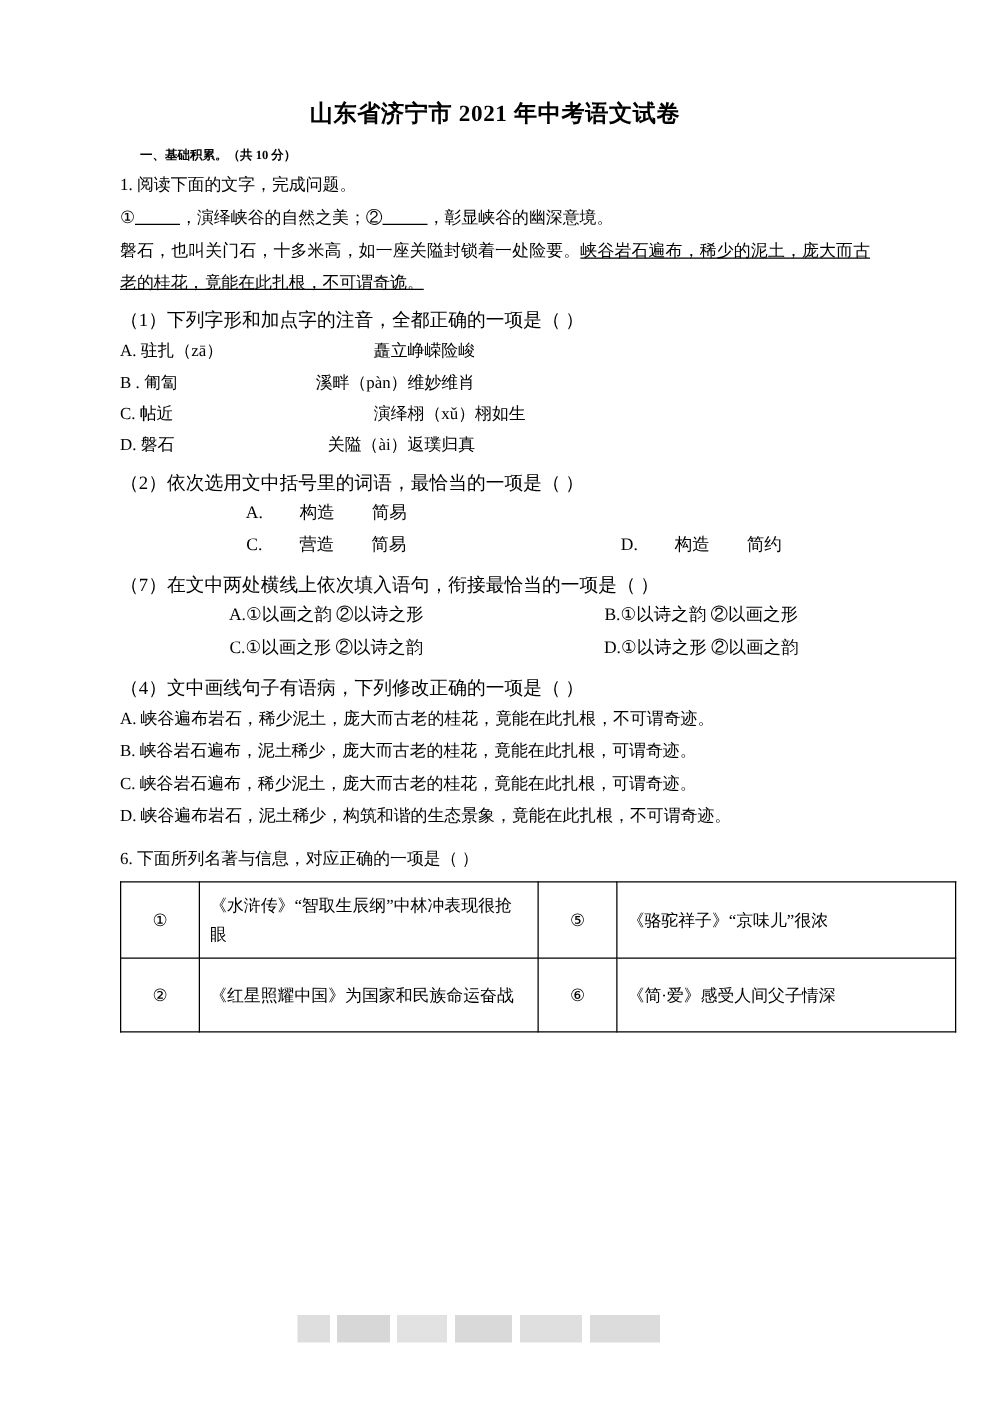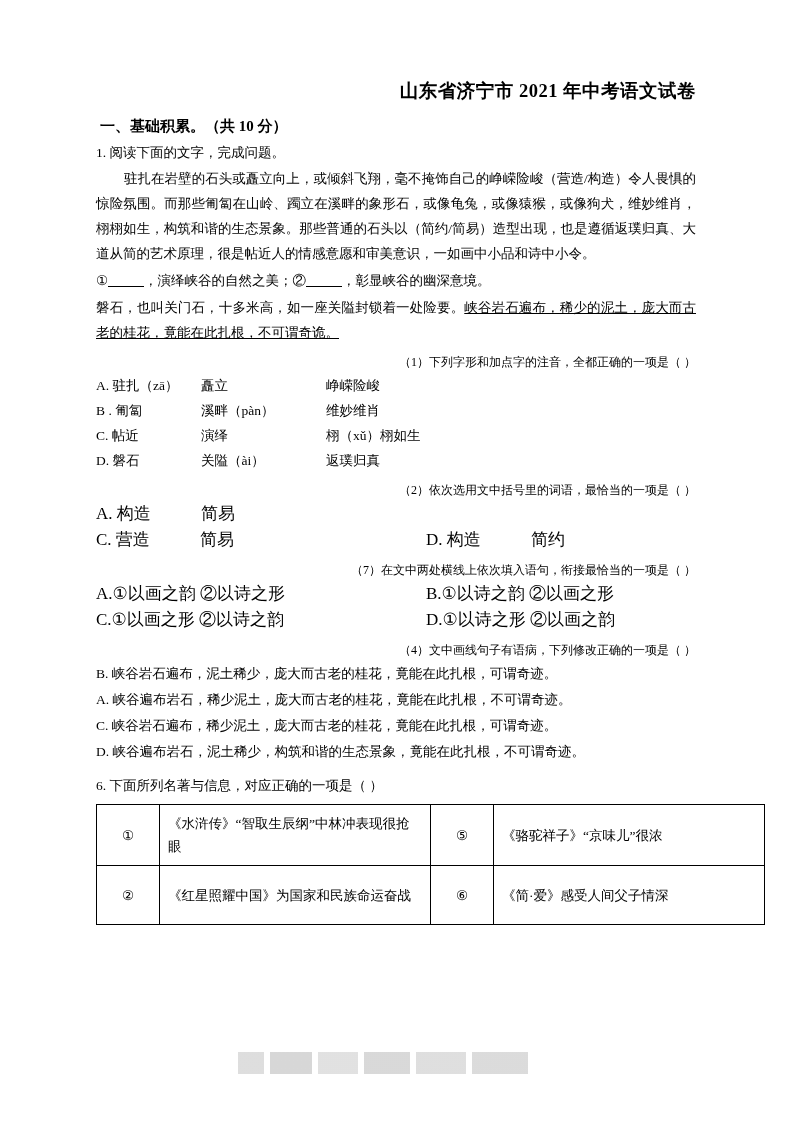--- a/index.html
+++ b/index.html
@@ -24,65 +24,65 @@
   }
   .content {
     position: absolute;
     left: 96px;
     top: 78px;
     width: 600px;
   }
   h1.doc-title {
     font-size: 18.5px;
     font-weight: bold;
-    text-align: right;
+    text-align: center;
     margin: 0 0 14px 0;
     letter-spacing: 0.5px;
     font-family: "Liberation Serif", "DejaVu Serif", serif;
   }
   .section-head {
-    font-size: 15px;
+    font-size: 10px;
     font-weight: bold;
-    margin: 10px 0 8px 4px;
+    margin: 10px 0 8px 16px;
   }
   .q-num {
     font-size: 13.5px;
     margin: 6px 0 4px 0;
   }
   .para {
     font-size: 13.5px;
     line-height: 25px;
     text-align: justify;
     text-justify: inter-ideograph;
     margin: 2px 0 2px 0;
   }
   .indent {
     text-indent: 28px;
   }
   .u {
     text-decoration: underline;
   }
   .sub-q {
-    font-size: 12px;
+    font-size: 15px;
     margin: 9px 0 2px 0;
-    text-align: right;
   }
   .opt-row {
     font-size: 13.5px;
     line-height: 25px;
     display: flex;
     margin: 0;
   }
   .opt-row .c1 { width: 105px; flex: 0 0 105px; }
-  .opt-row .c2 { width: 125px; flex: 0 0 125px; }
+  .opt-row .c2 { width: 125px; flex: 0 0 125px; text-align: right; }
   .opt-row .c3 { flex: 1 1 auto; }
   .opt-two {
-    font-size: 17px;
+    font-size: 14px;
     line-height: 26px;
     display: flex;
+    text-align: center;
   }
   .opt-two .h1 { width: 330px; flex: 0 0 330px; }
   .opt-two .h2 { flex: 1 1 auto; }
   .opt-two .s1 { display: inline-block; width: 80px; }
   .opt-full {
     font-size: 13.5px;
     line-height: 26px;
     margin: 0;
   }
   .fill-blank {
@@ -138,21 +138,20 @@
 
 <div class="page">
   <div class="content">
 
     <h1 class="doc-title">山东省济宁市 2021 年中考语文试卷</h1>
 
     <div class="section-head">一、基础积累。（共 10 分）</div>
 
     <div class="q-num">1. 阅读下面的文字，完成问题。</div>
 
-    <div class="para indent">驻扎在岩壁的石头或矗立向上，或倾斜飞翔，毫不掩饰自己的峥嵘险峻（营造/构造）令人畏惧的惊险氛围。而那些匍匐在山岭、躅立在溪畔的象形石，或像龟兔，或像猿猴，或像狗犬，维妙维肖，栩栩如生，构筑和谐的生态景象。那些普通的石头以（简约/简易）造型出现，也是遵循返璞归真、大道从简的艺术原理，很是帖近人的情感意愿和审美意识，一如画中小品和诗中小令。</div>
 
     <div class="para">
       <span>①</span><span class="fill-blank"></span><span>，演绎峡谷的自然之美；②</span><span class="fill-blank"></span><span>，彰显峡谷的幽深意境。</span>
     </div>
 
     <div class="para">
       <span>磐石，也叫关门石，十多米高，如一座关隘封锁着一处险要。</span><span class="u">峡谷岩石遍布，稀少的泥土，庞大而古老的桂花，竟能在此扎根，不可谓奇诡。</span>
     </div>
 
     <div class="sub-q">（1）下列字形和加点字的注音，全都正确的一项是（      ）</div>
@@ -214,22 +213,22 @@
     <div class="opt-two">
       <span class="h1">A.①以画之韵        ②以诗之形</span>
       <span class="h2">B.①以诗之韵        ②以画之形</span>
     </div>
     <div class="opt-two">
       <span class="h1">C.①以画之形        ②以诗之韵</span>
       <span class="h2">D.①以诗之形        ②以画之韵</span>
     </div>
 
     <div class="sub-q">（4）文中画线句子有语病，下列修改正确的一项是（      ）</div>
+    <div class="opt-full">A. 峡谷遍布岩石，稀少泥土，庞大而古老的桂花，竟能在此扎根，不可谓奇迹。</div>
     <div class="opt-full">B. 峡谷岩石遍布，泥土稀少，庞大而古老的桂花，竟能在此扎根，可谓奇迹。</div>
-    <div class="opt-full">A. 峡谷遍布岩石，稀少泥土，庞大而古老的桂花，竟能在此扎根，不可谓奇迹。</div>
     <div class="opt-full">C. 峡谷岩石遍布，稀少泥土，庞大而古老的桂花，竟能在此扎根，可谓奇迹。</div>
     <div class="opt-full">D. 峡谷遍布岩石，泥土稀少，构筑和谐的生态景象，竟能在此扎根，不可谓奇迹。</div>
 
     <div class="spacer-sm"></div>
 
     <div class="q-num">6. 下面所列名著与信息，对应正确的一项是（      ）</div>
 
     <table class="namebook">
       <tbody>
         <tr>

